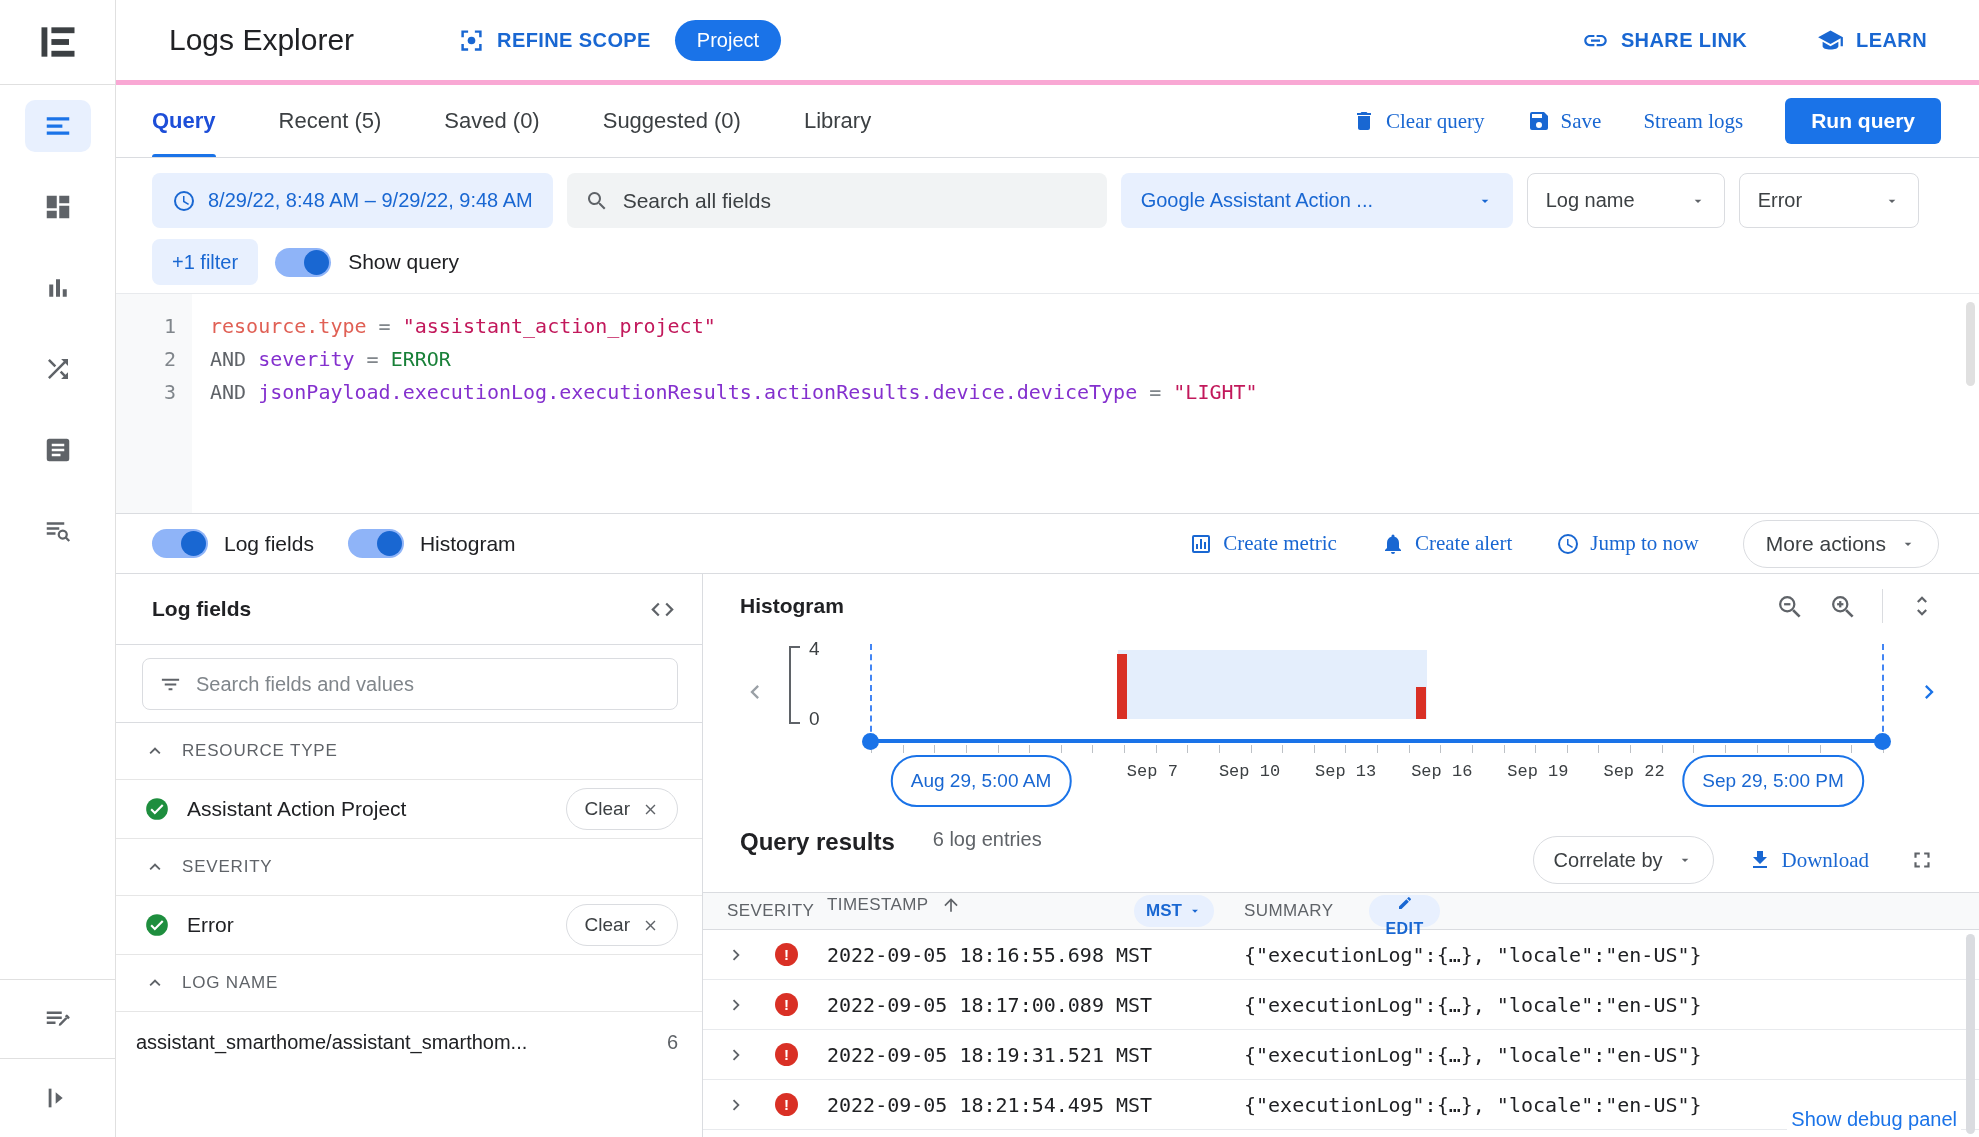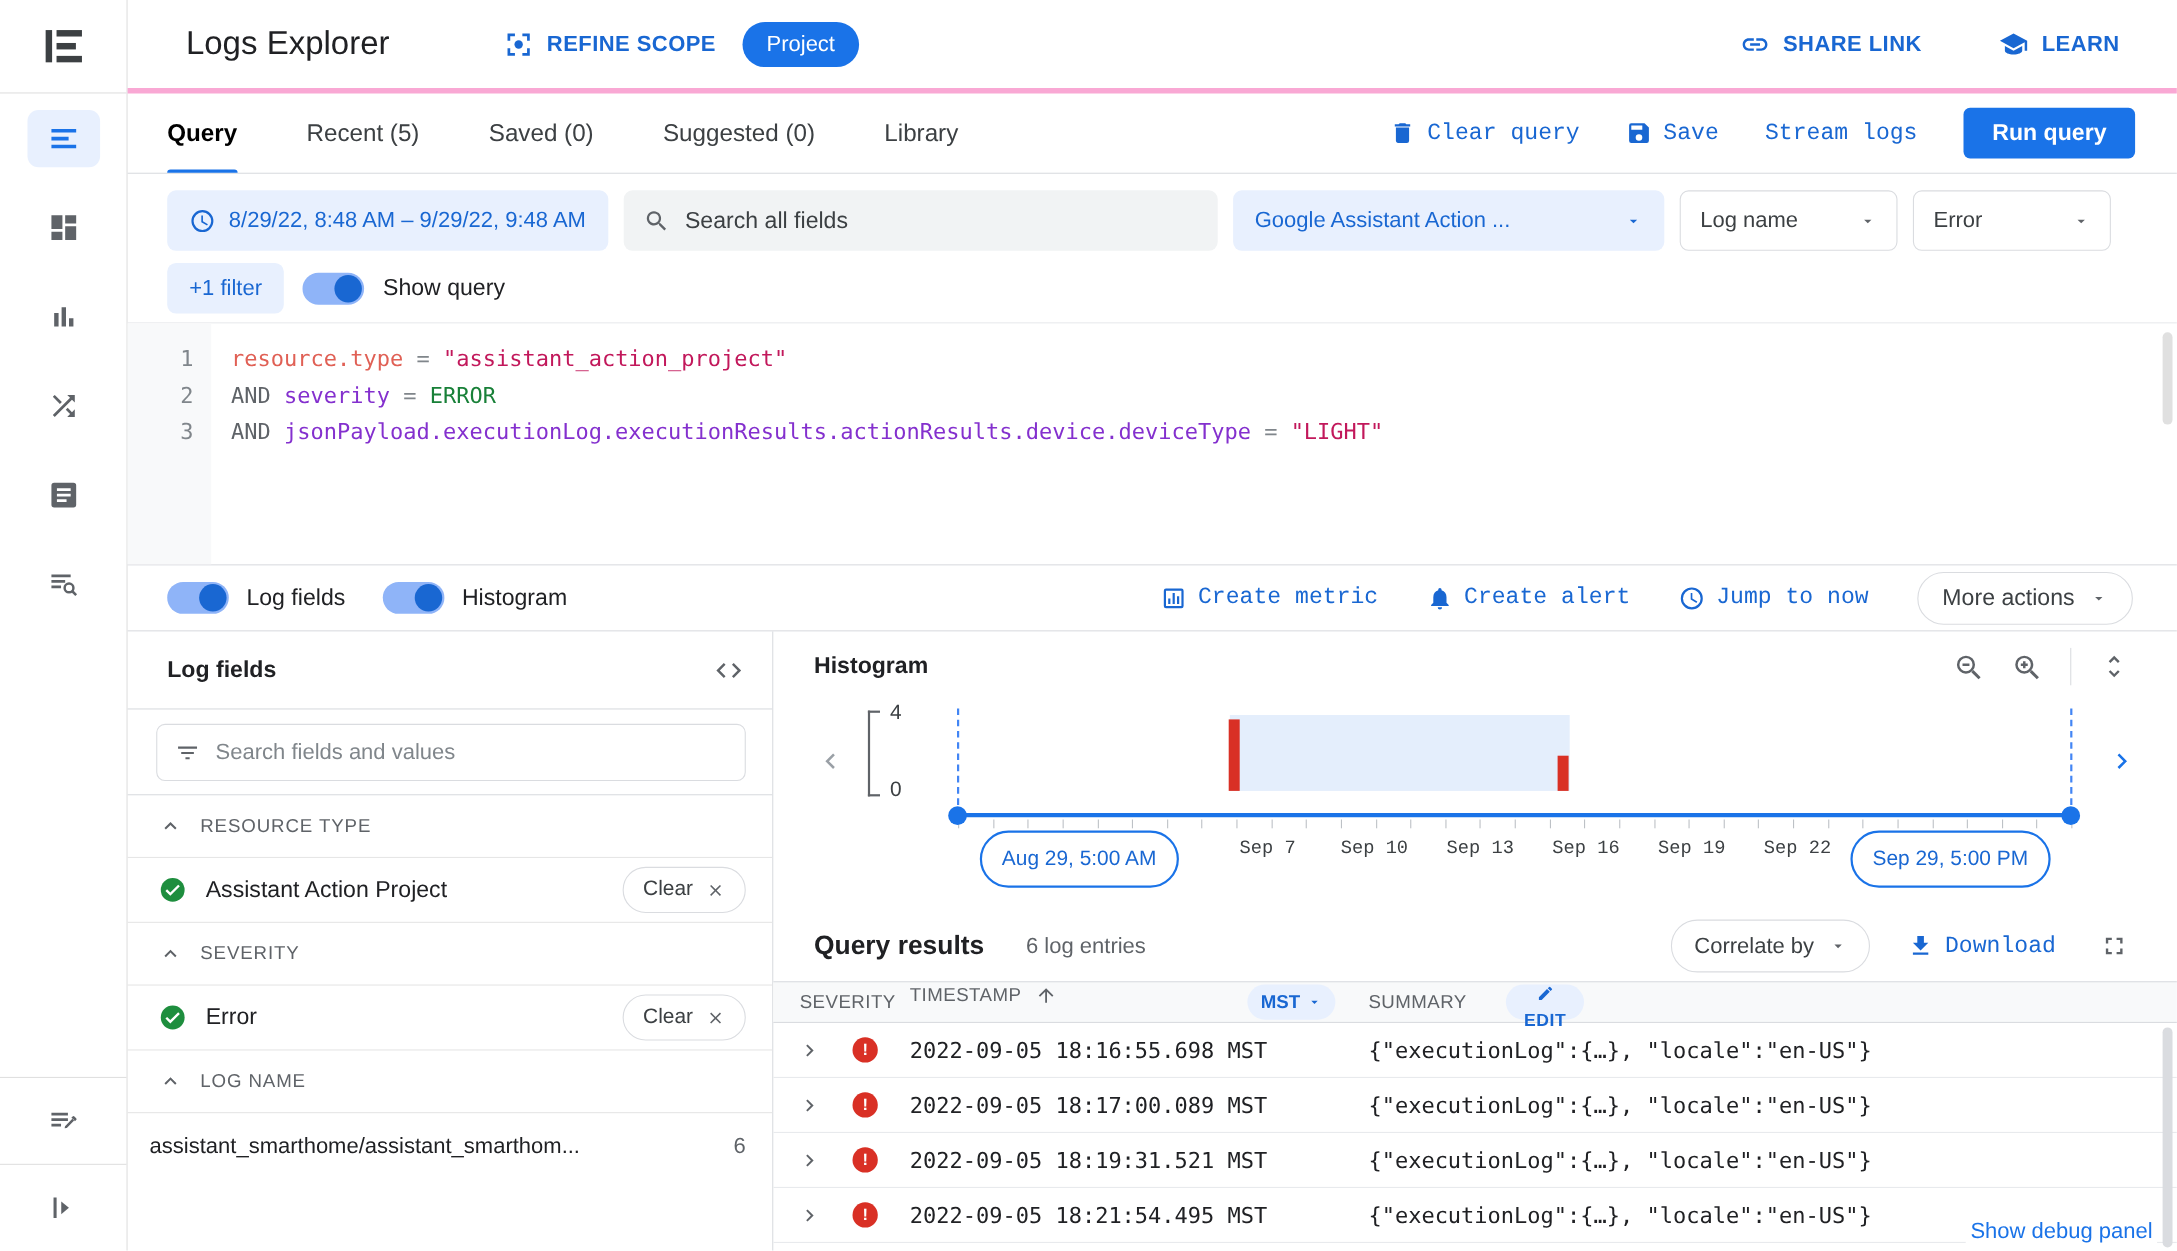--- a/index.html
+++ b/index.html
@@ -25,24 +25,24 @@
   .page-title { font-size:30px; font-weight:400; color:#202124; white-space:nowrap; }
   .top-link { display:flex; align-items:center; gap:12px; background:none; border:none; color:#1967d2; font-family:inherit; font-size:20px; font-weight:700; letter-spacing:.4px; cursor:pointer; white-space:nowrap; }
   .refine-scope { margin-left:104px; }
   .project-pill { margin-left:24px; background:#1a73e8; color:#fff; border-radius:999px; padding:9px 22px; font-size:20px; cursor:pointer; }
   .topbar .spacer { flex:1; }
   .learn-btn { margin-left:70px;justify-content:space-between; }
 
   
   .tabbar { height:73px; flex:0 0 73px; display:flex; align-items:center; padding:0 38px 0 36px; border-bottom:1px solid #dadce0; }
   .tab { height:100%; display:flex; align-items:center; margin-right:63px; font-size:22px; color:#3c4043; position:relative; cursor:pointer; white-space:nowrap; }
-  .tab.active { color:#000000; font-weight:700; }
+  .tab.active { color:#1d4ed8; font-weight:700; }
   .tab.active::after { content:""; position:absolute; left:0; right:0; bottom:0; height:3px; background:#1a73e8; border-radius:3px 3px 0 0; }
   .tab-actions { margin-left:auto; display:flex; align-items:center; gap:42px; }
-  .blue-link { display:flex; align-items:center; gap:10px; background:none; border:none; color:#1967d2; font-family:Liberation Mono, monospace; font-size:21px; cursor:pointer; white-space:nowrap; }
+  .blue-link { display:flex; align-items:center; gap:10px; background:none; border:none; color:#1967d2; font-family:Liberation Serif, serif; font-size:21px; cursor:pointer; white-space:nowrap; }
   .run-query { background:#1a73e8; color:#fff; border:none; border-radius:6px; padding:11px 26px; font-family:inherit; font-size:21px; font-weight:700; cursor:pointer; }
 
   
   .filterbar { height:135px; flex:0 0 135px; padding:15px 60px 0 36px; }
   .filter-row1 { display:flex; align-items:center; gap:14px; }
   .chip-blue { display:flex; align-items:center; gap:12px; background:#e8f0fe; color:#1967d2; border:none; border-radius:8px; height:55px; padding:0 20px; font-family:inherit; font-size:20px; cursor:pointer; white-space:nowrap; }
   .search-box { flex:0 0 540px; display:flex; align-items:center; gap:14px; background:#f1f3f4; border-radius:8px; height:55px; padding:0 18px; }
   .search-box input { border:none; background:transparent; outline:none; font-family:inherit; font-size:21px; color:#202124; width:100%; }
   .search-box input::placeholder { color:#3c4043; opacity:1; }
   .chip-outline { display:flex; align-items:center; gap:12px; background:#fff; color:#3c4043; border:1px solid #dadce0; border-radius:8px; height:55px; padding:0 18px; font-family:inherit; font-size:20px; cursor:pointer; white-space:nowrap; }
@@ -106,21 +106,21 @@
   .tl-handle { position:absolute; width:17px; height:17px; border-radius:50%; background:#1a73e8; top:95px; z-index:4; cursor:pointer; }
   .tl-tick { position:absolute; top:107px; width:1px; height:8px; background:#bdc1c6; }
   .tl-label { position:absolute; top:124px; transform:translateX(-50%); font-size:17px; color:#3c4043; white-space:nowrap;font-family:Liberation Mono, monospace; }
   .date-pill { position:absolute; top:117px; transform:translateX(-50%); border:2px solid #1a73e8; color:#1967d2; background:#fff; border-radius:999px; height:52px; display:flex; align-items:center; padding:0 18px; font-size:19px; white-space:nowrap; cursor:pointer; z-index:5; }
   .y-bracket { position:absolute; left:86px; top:8px; width:11px; height:78px; border-left:2.5px solid #5f6368; border-top:2.5px solid #5f6368; border-bottom:2.5px solid #5f6368; }
   .y-label { position:absolute; left:106px; font-size:19px; color:#3c4043; line-height:22px; }
   .hist-nav { position:absolute; top:40px; color:#9aa0a6; cursor:pointer; }
   .hist-nav.next { color:#1a73e8; }
 
   
-  .qr-header { height:64px; flex:0 0 64px; display:flex; align-items:center; padding:0 44px 0 37px; }
+  .qr-header { height:64px; flex:0 0 64px; display:flex; padding:0 44px 0 37px; }
   .qr-title { font-size:24px; font-weight:700; }
   .qr-count { font-size:20px; color:#5f6368; margin-left:38px; }
   .qr-tools { margin-left:auto; display:flex; align-items:center; }
   .correlate-btn { display:flex; align-items:center; gap:14px; border:1px solid #dadce0; background:#fff; border-radius:999px; height:48px; padding:0 20px; font-family:inherit; font-size:20px; color:#3c4043; cursor:pointer; }
   .download-btn { margin-left:34px; }
   .fullscreen-btn { margin-left:40px; background:none; border:none; cursor:pointer; color:#5f6368; }
 
   .thead { height:38px; flex:0 0 38px; display:flex; align-items:center; background:#f8f9fa; border-top:1px solid #dadce0; border-bottom:1px solid #dadce0; }
   .th-label { font-size:17px; color:#5f6368; letter-spacing:.4px; }
   .col-sev { flex:0 0 124px; display:flex; align-items:center; padding-left:24px; }

